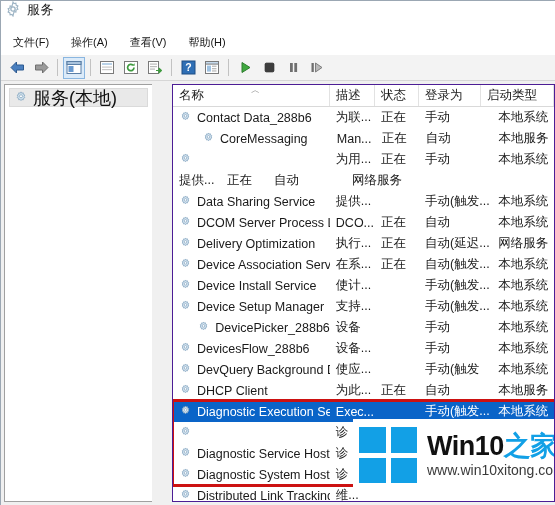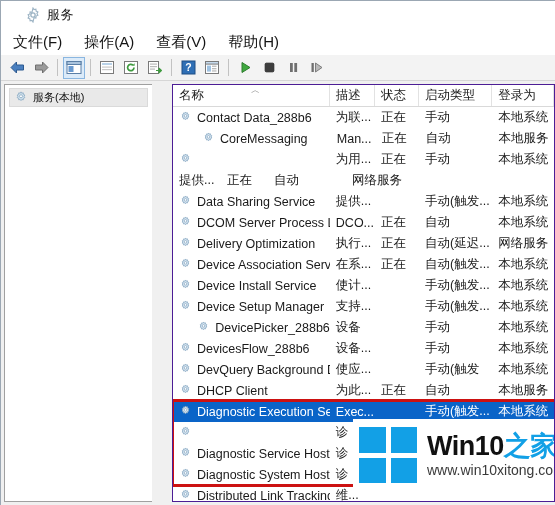--- a/index.html
+++ b/index.html
@@ -19,22 +19,22 @@
     border-left: 1px solid #9ba7b3;
     border-top: 1px solid #9ba7b3;
     box-sizing: border-box;
   }
 
   
   .titlebar {
     height: 28px;
     background: #ffffff;
     display: flex;
-    align-items: center;
-    padding-left: 24px;
+    align-items: flex-start;
+    padding-left: 4px;
     box-sizing: border-box;
   }
   .title-icon {
     width: 16px;
     height: 16px;
     margin-right: 6px;
     flex: none;
   }
   .title-text {
     font-size: 13px;
@@ -45,21 +45,21 @@
   
   .menubar {
     height: 26px;
     background: #ffffff;
     display: flex;
     align-items: center;
     padding-left: 10px;
     box-sizing: border-box;
   }
   .menu-item {
-    font-size: 15px;
+    font-size: 11px;
     color: #151515;
     padding: 2px 9px 2px 2px;
     margin-right: 11px;
     cursor: default;
     white-space: nowrap;
   }
 
   
   .toolbar {
     height: 26px;
@@ -118,21 +118,21 @@
     align-items: center;
     height: 19px;
     margin: 0 4px;
     padding-left: 4px;
     background: #e9e9e9;
     border: 1px solid #dadada;
     box-sizing: border-box;
     cursor: default;
   }
   .tree-item .gear { margin-right: 5px; flex: none; }
-  .tree-label { font-size: 11px; color: #111; white-space: nowrap; }
+  .tree-label { font-size: 18px; color: #111; white-space: nowrap; }
 
   .rightpane {
     flex: 1;
     background: #ffffff;
     border: 1px solid #4c1d95;
     margin: 3px 0 3px 20px;
     box-sizing: border-box;
     overflow: hidden;
     position: relative;
   }
@@ -368,22 +368,22 @@
 
     <div class="rightpane">
 
       <div class="colhead">
         <div class="col" style="width:168px">
           <span>名称</span>
           <span class="sortmark">︿</span>
         </div>
         <div class="col" style="width:48px">描述</div>
         <div class="col" style="width:47px">状态</div>
+        <div class="col" style="width:66px">登录为</div>
         <div class="col" style="width:78px">启动类型</div>
-        <div class="col" style="width:66px">登录为</div>
       </div>
 
       <div class="rows" id="rows">
           <div class="row">
             <div class="cell cell-name" style="width: 168px;">
               <svg class="gear" width="13" height="13" viewBox="0 0 16 16">
                 <path d="M8 1.2l.85 1.4 1.6-.35.2 1.7 1.5.65-.85 1.4.85 1.4-1.5.65-.2 1.7-1.6-.35L8 10.8l-.85-1.3-1.6.35-.2-1.7-1.5-.65.85-1.4-.85-1.4 1.5-.65.2-1.7 1.6.35z" fill="#d3e3ef" stroke="#8aa9c3" stroke-width=".95"></path>
                 <circle cx="8" cy="6" r="1.6" fill="#ffffff" stroke="#8aa9c3" stroke-width=".95"></circle>
               </svg>
               <span>Contact Data_288b6</span>

